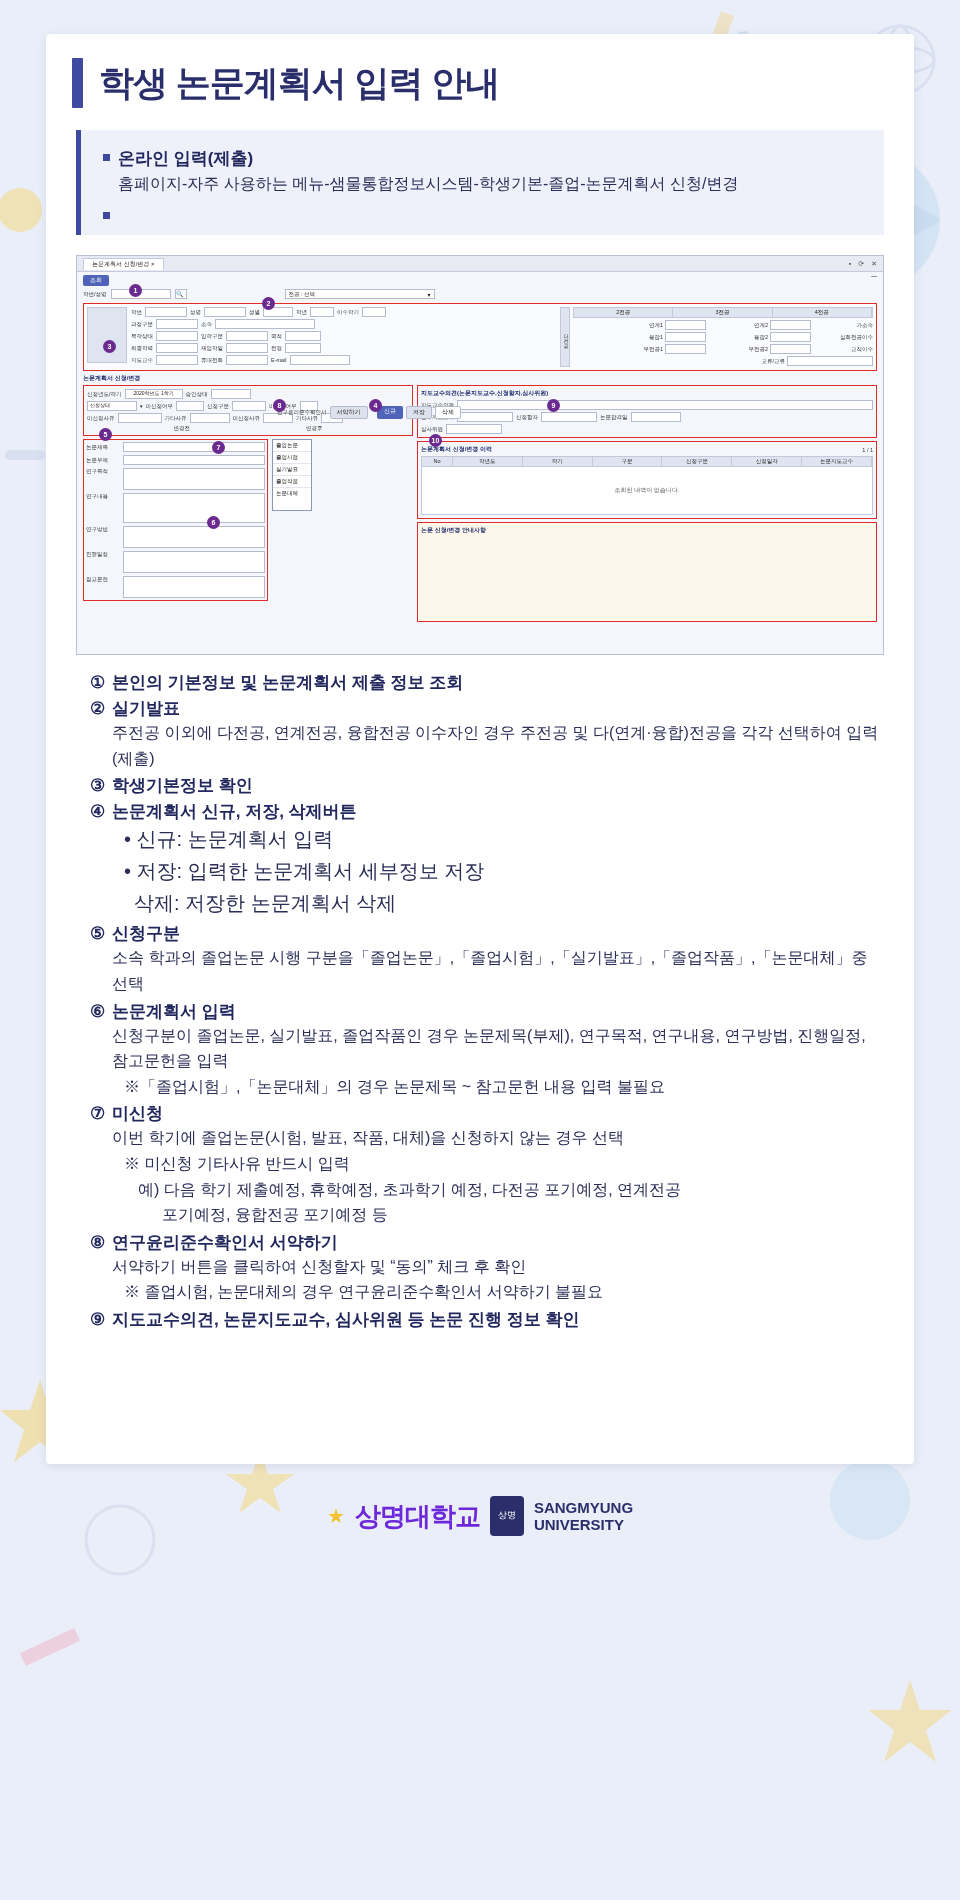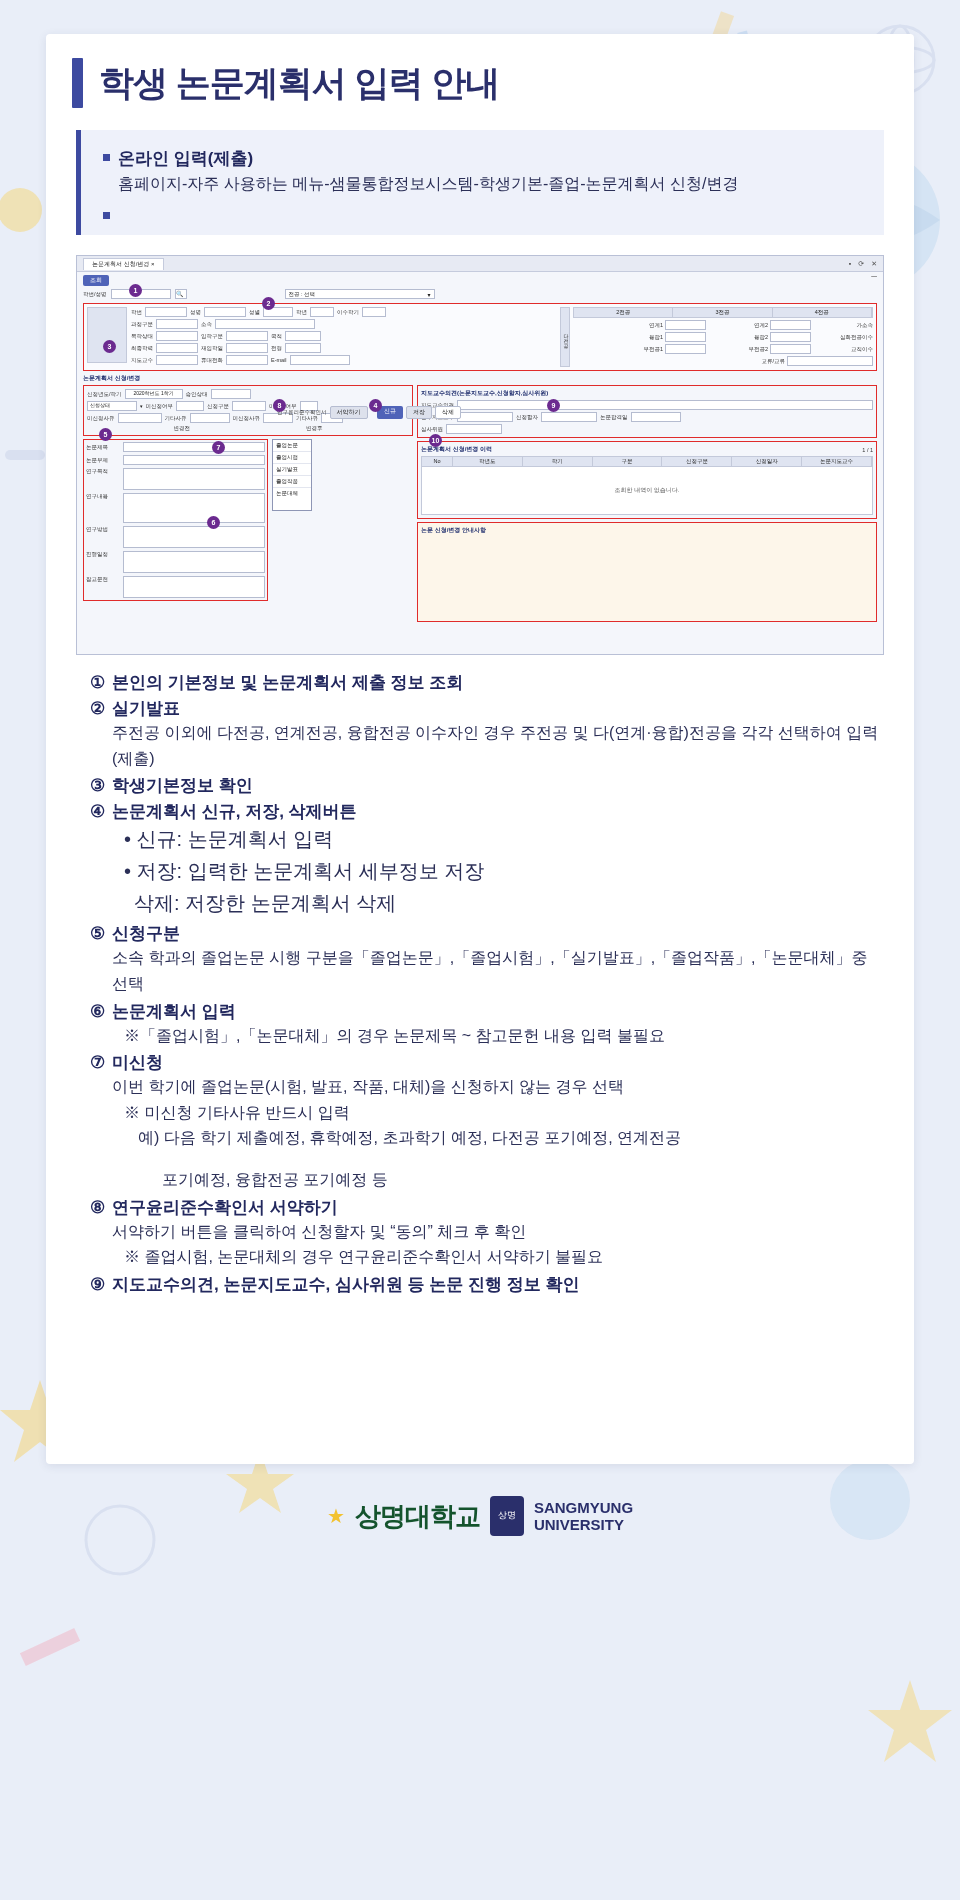--- a/index.html
+++ b/index.html
@@ -75,21 +75,21 @@
   .item-head { font-size:17px; font-weight:bold; color:#22285e; }
   .num { display:inline-block; width:22px; }
   .sub { font-size:16px; color:#2b2f57; line-height:1.6; padding-left:22px; }
   .sub.dash { padding-left:34px; }
   .sub.deep { padding-left:48px; }
   .bullet { padding-left:34px; font-size:20px; color:#2b2f57; line-height:1.6; }
 
   
   .footer { position:absolute; left:0; right:0; top:1496px; display:flex; justify-content:center; align-items:center; gap:10px; }
   .f-star { color:#f2c230; font-size:20px; }
-  .f-name { font-size:26px; font-weight:bold; color:#14532d; letter-spacing:-1px; }
+  .f-name { font-size:26px; font-weight:bold; color:#6d28d9; letter-spacing:-1px; }
   .f-logo { width:34px; height:40px; background:#2a2f6b; border-radius:4px; display:flex; flex-direction:column; align-items:center; justify-content:center; color:#fff; font-size:9px; line-height:1.1;}
   .f-en { font-size:15px; font-weight:bold; color:#2a2f6b; line-height:1.15; }
 </style>
 </head>
 <body>
 
 <div class="bg-doodles">
   <svg class="doodle" style="left:600px;top:0;width:360px;height:200px;" viewBox="0 0 360 200">
     <circle cx="300" cy="60" r="34" fill="none" stroke="#cdd6ea" stroke-width="3"></circle>
     <ellipse cx="300" cy="60" rx="34" ry="13" fill="none" stroke="#cdd6ea" stroke-width="3"></ellipse>
@@ -436,31 +436,32 @@
       <div class="item-head">
         <span class="num">⑤</span><span>신청구분</span>
       </div>
       <div class="sub">소속 학과의 졸업논문 시행 구분을「졸업논문」,「졸업시험」,「실기발표」,「졸업작품」,「논문대체」중 선택</div>
     </div>
 
     <div class="item">
       <div class="item-head">
         <span class="num">⑥</span><span>논문계획서 입력</span>
       </div>
+      <div class="sub">신청구분이 졸업논문, 실기발표, 졸업작품인 경우 논문제목(부제), 연구목적, 연구내용, 연구방법, 진행일정, 참고문헌을 입력</div>
       <div class="sub dash">※「졸업시험」,「논문대체」의 경우 논문제목 ~ 참고문헌 내용 입력 불필요</div>
     </div>
 
     <div class="item">
       <div class="item-head">
         <span class="num">⑦</span><span>미신청</span>
       </div>
       <div class="sub">이번 학기에 졸업논문(시험, 발표, 작품, 대체)을 신청하지 않는 경우 선택</div>
       <div class="sub dash">※ 미신청 기타사유 반드시 입력</div>
       <div class="sub deep">예) 다음 학기 제출예정, 휴학예정, 초과학기 예정, 다전공 포기예정, 연계전공</div>
-      <div class="sub" style="padding-left:72px;margin-top:16px;">포기예정, 융합전공 포기예정 등</div>
+      <div class="sub" style="padding-left:72px;">포기예정, 융합전공 포기예정 등</div>
     </div>
 
     <div class="item">
       <div class="item-head">
         <span class="num">⑧</span><span>연구윤리준수확인서 서약하기</span>
       </div>
       <div class="sub">서약하기 버튼을 클릭하여 신청할자 및 “동의” 체크 후 확인</div>
       <div class="sub dash">※ 졸업시험, 논문대체의 경우 연구윤리준수확인서 서약하기 불필요</div>
     </div>
 

